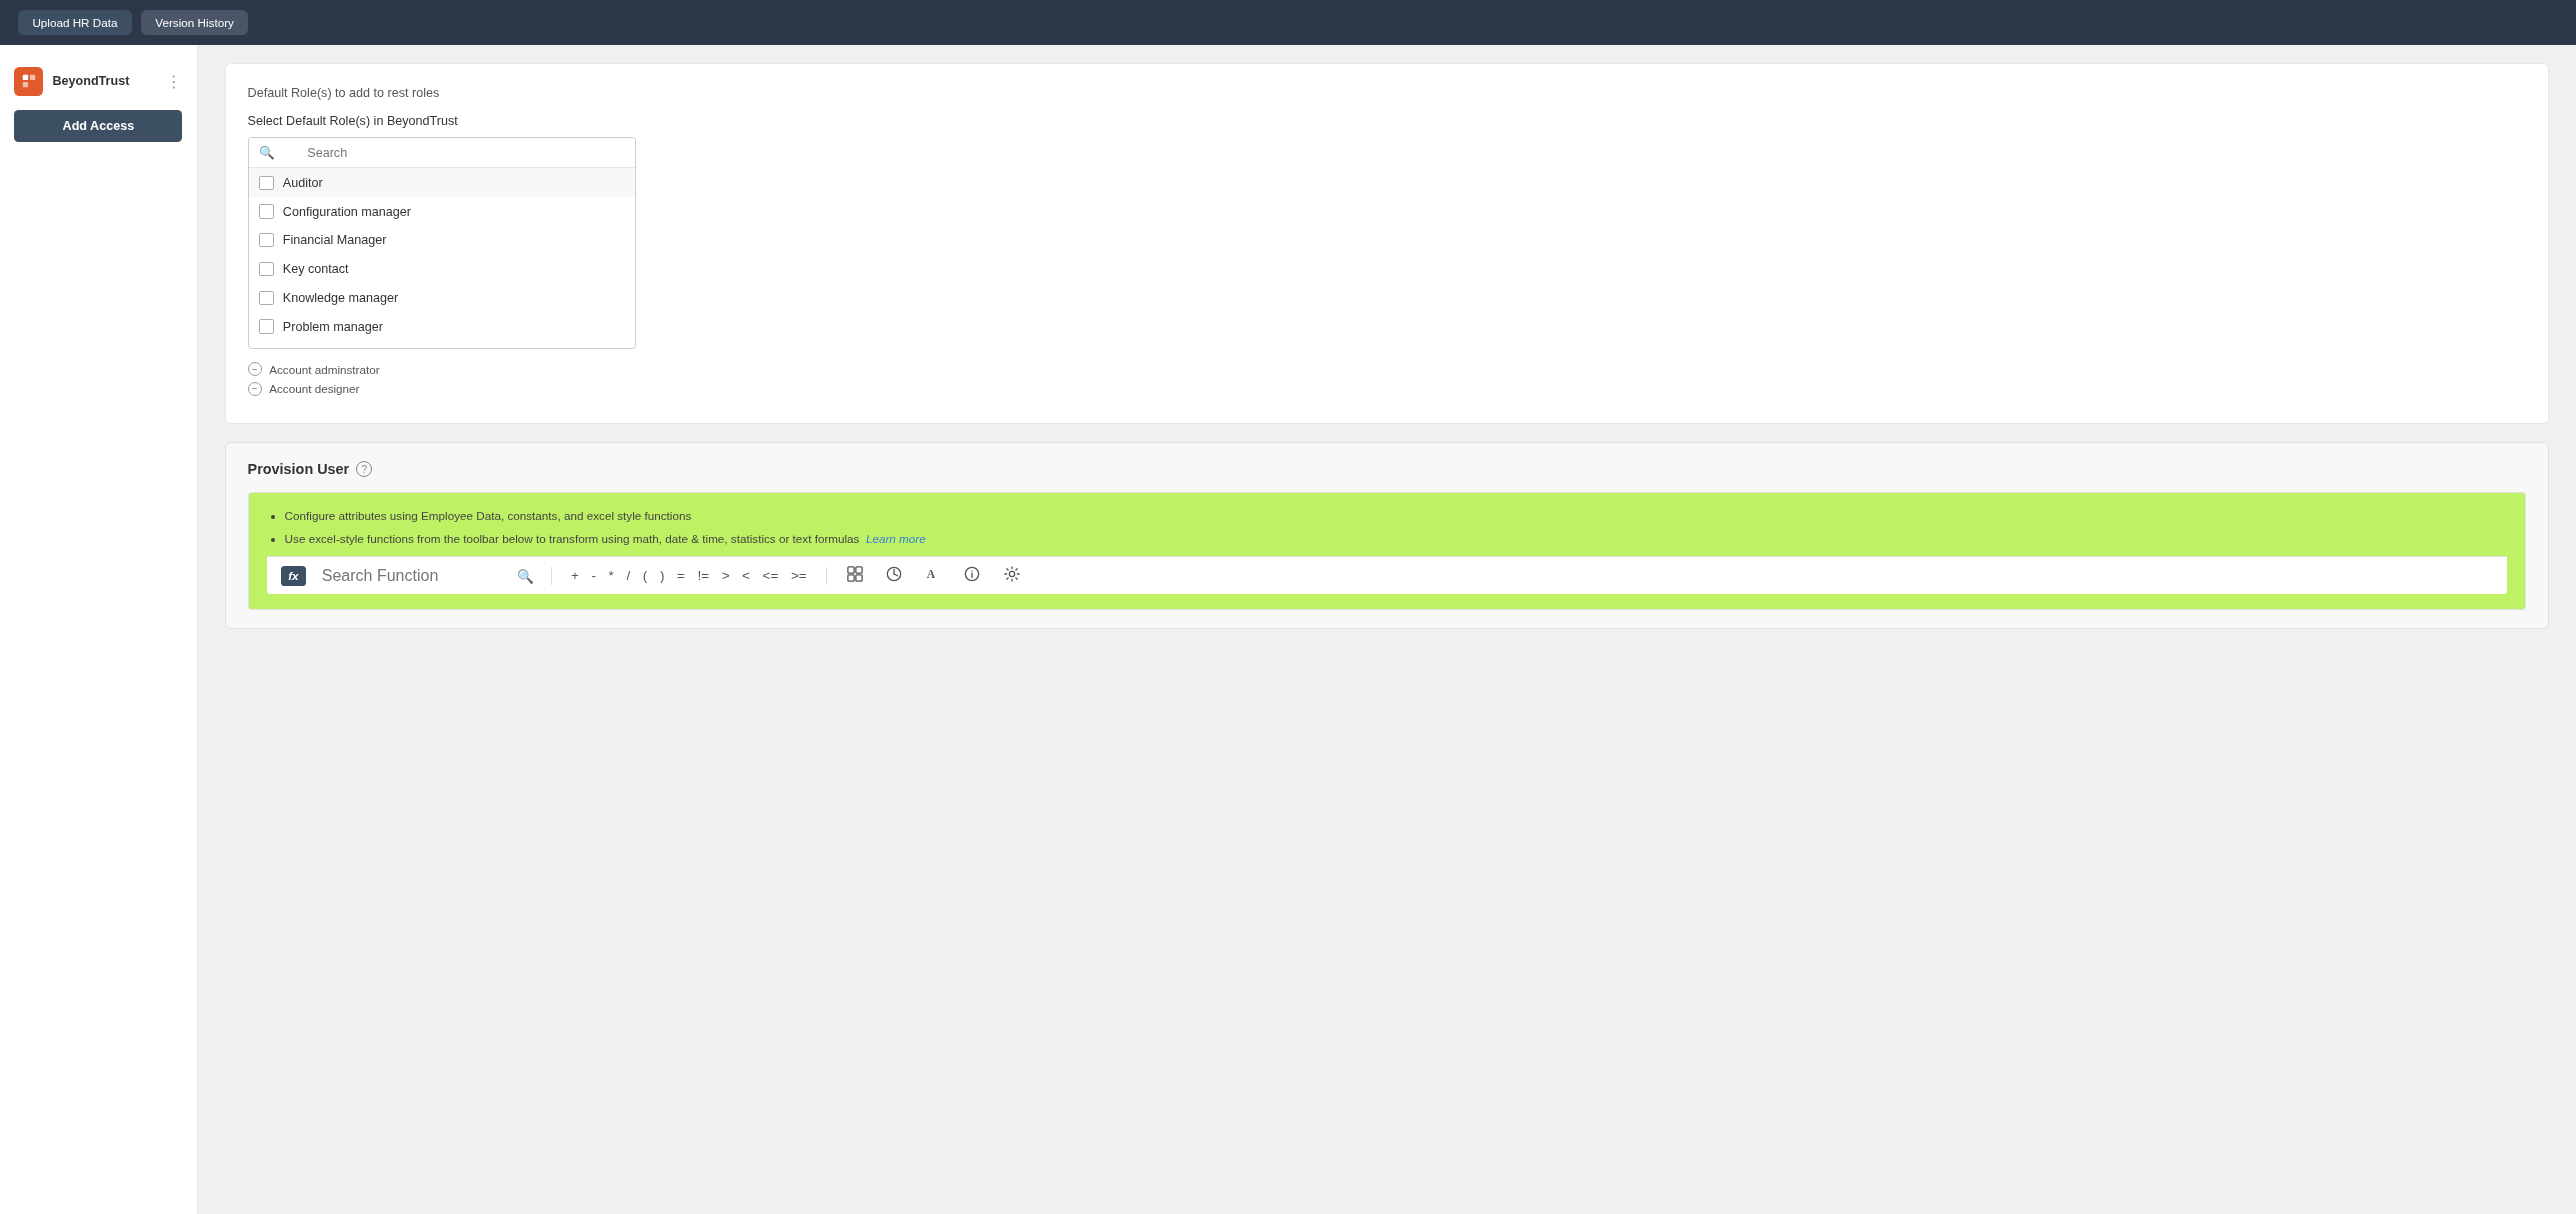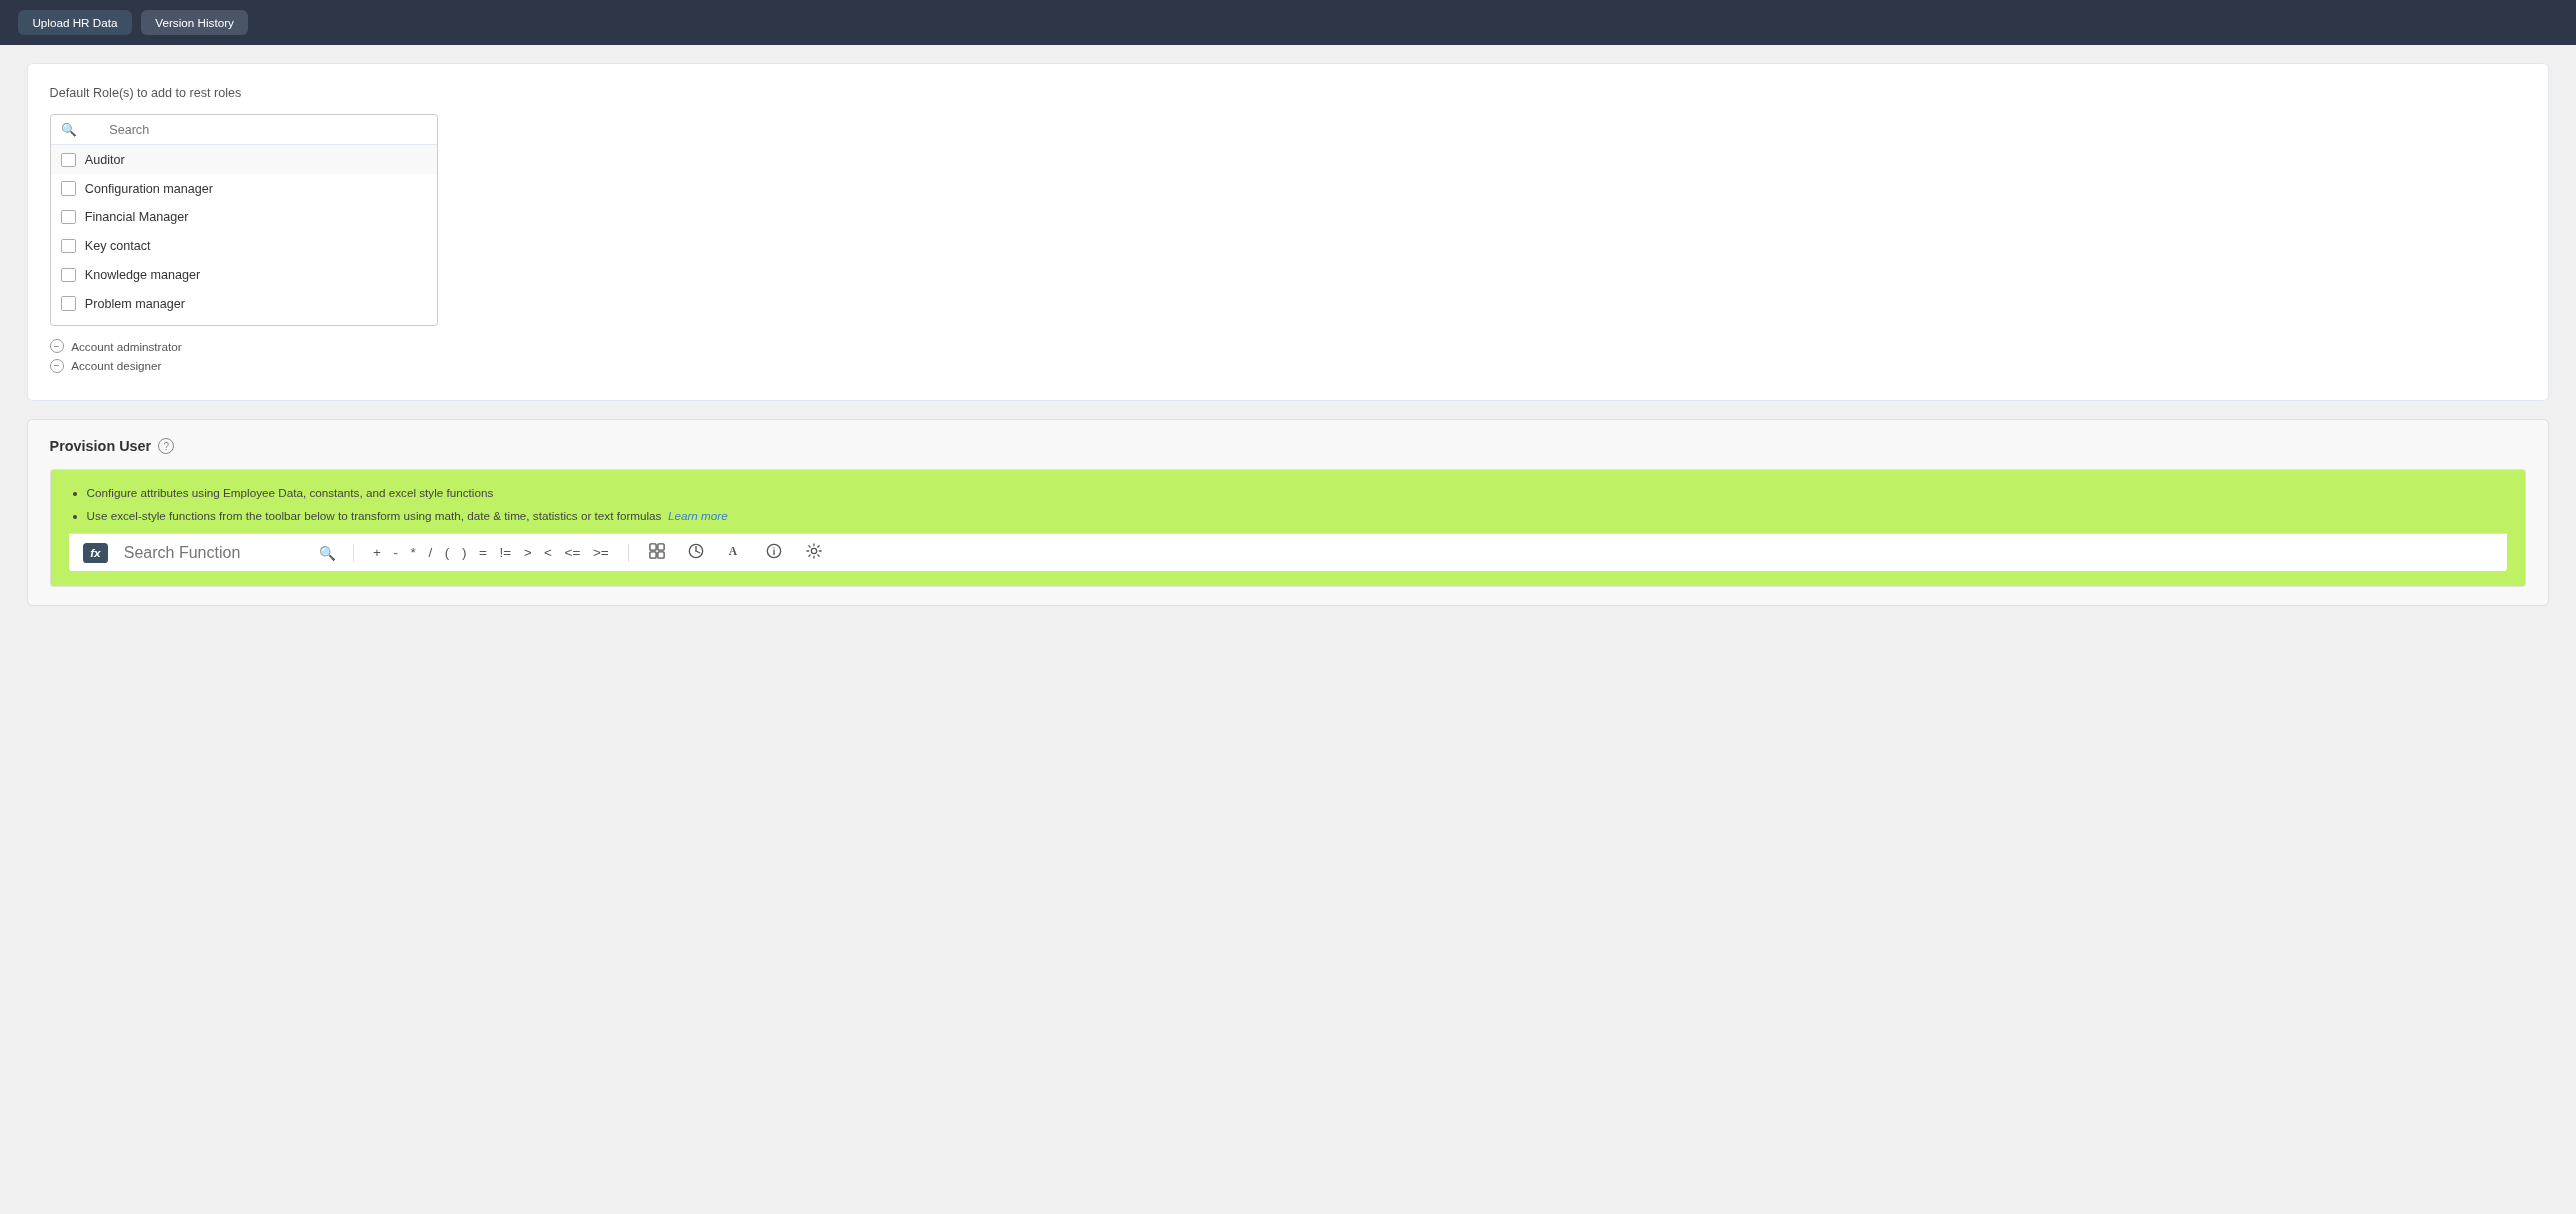--- a/index.html
+++ b/index.html
@@ -334,25 +334,42 @@
 
 <nav class="top-nav">
   <div class="nav-right">
     <button class="nav-btn active-btn">Upload HR Data</button>
     <button class="nav-btn">Version History</button>
   </div>
 </nav>
 
 <div class="layout">
 
+  <aside class="sidebar">
+    <div class="sidebar-header">
+      <div class="sidebar-logo">
+        <div class="logo-icon">
+          <svg width="16" height="16" viewBox="0 0 18 18" fill="none">
+            <rect x="2" y="2" width="6" height="6" rx="1" fill="white"></rect>
+            <rect x="10" y="2" width="6" height="6" rx="1" fill="white" opacity="0.6"></rect>
+            <rect x="2" y="10" width="6" height="6" rx="1" fill="white" opacity="0.6"></rect>
+          </svg>
+        </div>
+        <span class="sidebar-brand">BeyondTrust</span>
+      </div>
+      <span class="sidebar-dots">⋮</span>
+    </div>
+    <button class="add-access-btn">Add Access</button>
+  </aside>
 
   <main class="main">
 
     <div class="card">
       <div class="section-title">Default Role(s) to add to rest roles</div>
+      <div class="select-label">Select Default Role(s) in BeyondTrust</div>
 
       <div class="dropdown-container" style="position:relative;">
         <div class="search-row">
           <span class="search-icon-char">🔍</span>
           <input class="search-input" type="text" placeholder="Search" style="">
         </div>
         <div class="dropdown-list">
           <div class="dropdown-item">
             <div class="checkbox"></div>
             <span class="item-label">Auditor</span>

